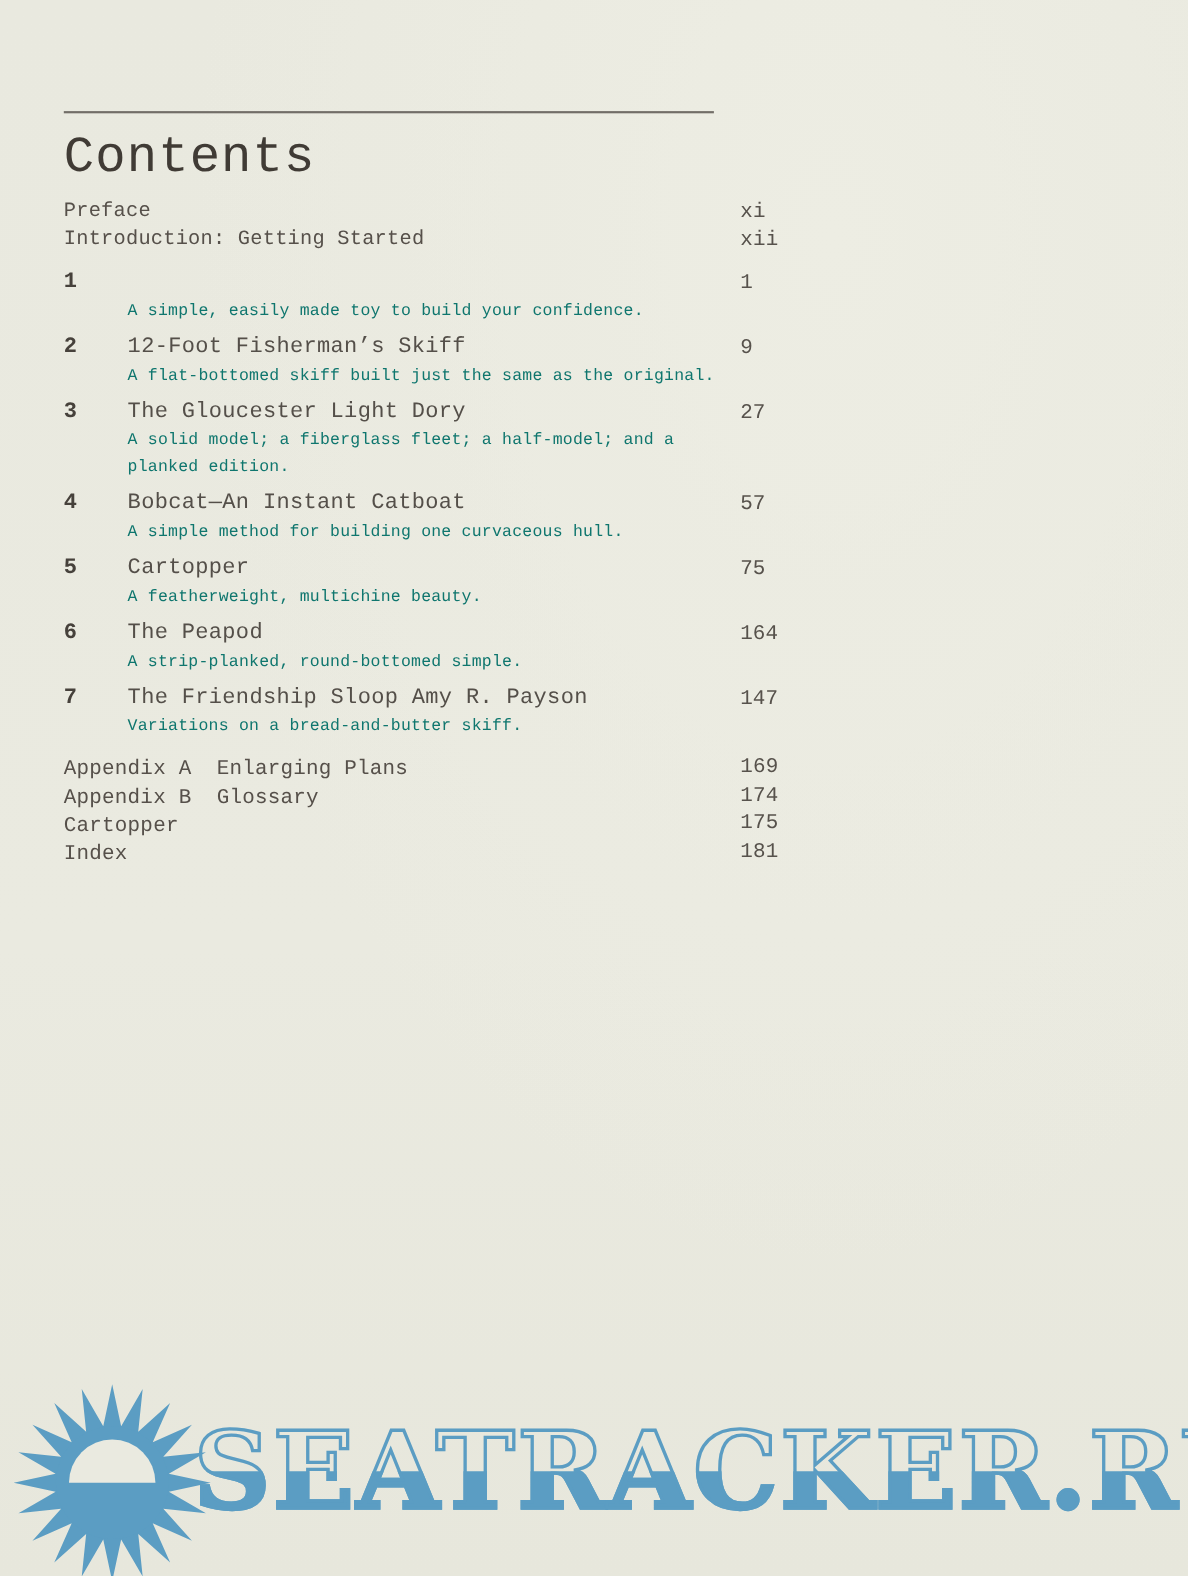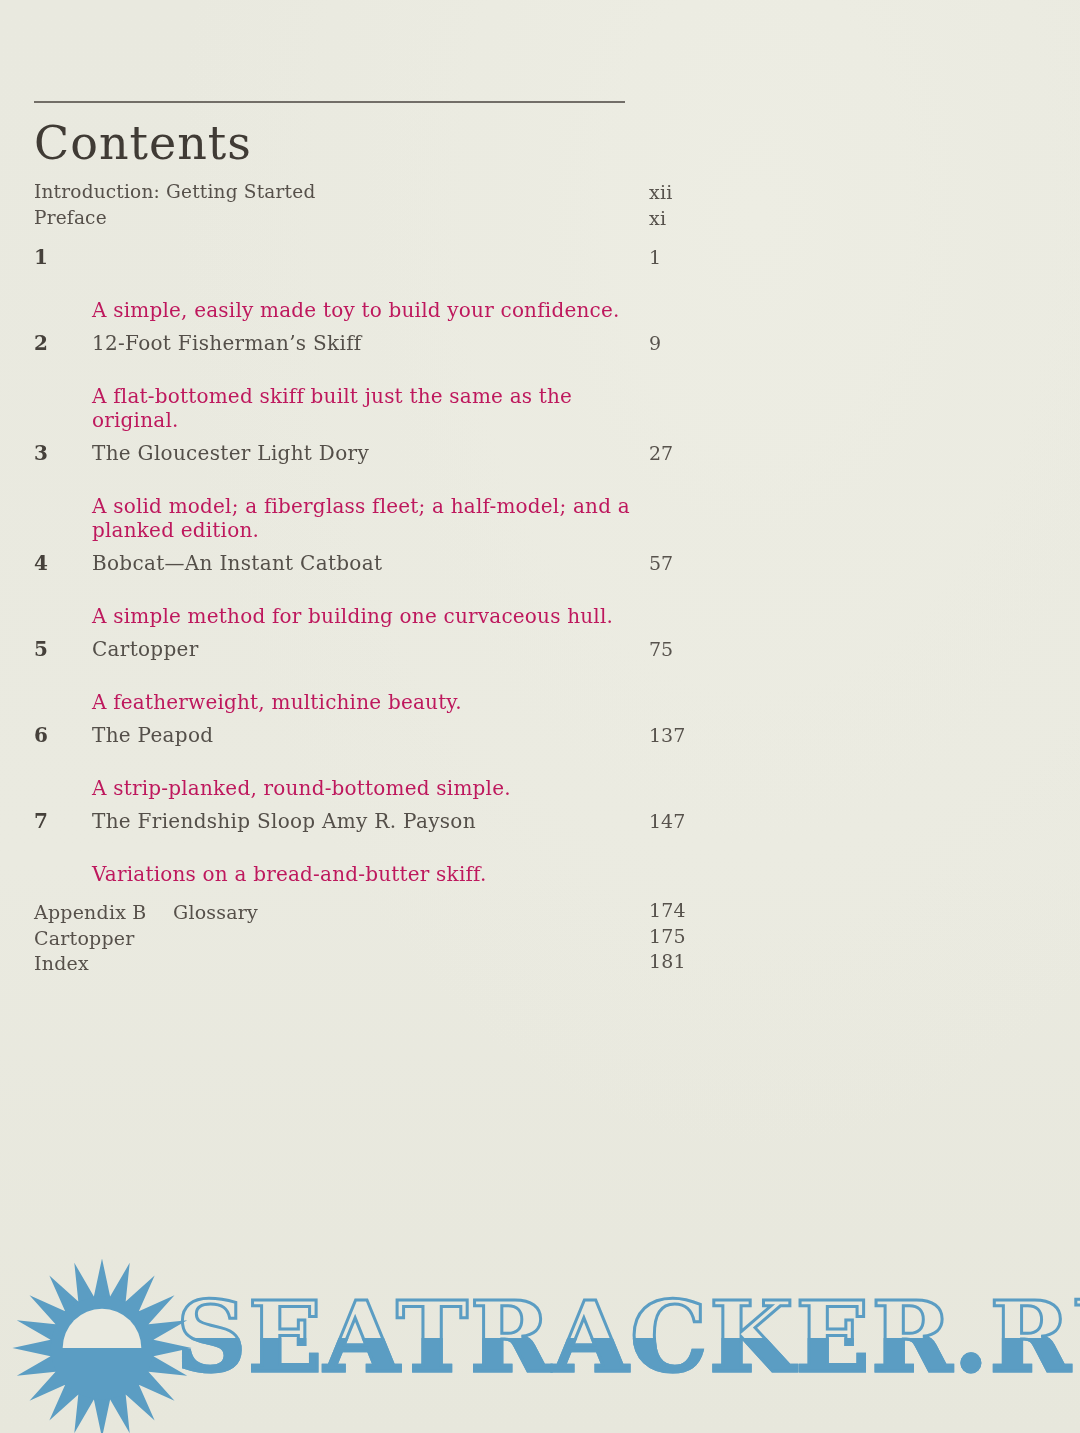--- a/index.html
+++ b/index.html
@@ -8,23 +8,24 @@
     background:#eaeae0;
     background-image:radial-gradient(ellipse at 70% 15%, #ededE3 0%, rgba(0,0,0,0) 55%),
                      linear-gradient(180deg,#e9e9df 0%, #eaeae0 60%, #e7e7dc 100%);
     font-family:"DejaVu Serif", serif;
     color:#56504a;
     position:relative;
     overflow:hidden;
   }
   .content{
     position:relative;
-    padding:101px 0 0 34px;
+    padding:101px 0 0 58px;
     width:1023px;
     box-sizing:border-box;
+    font-family:Liberation Mono, monospace;
   }
   .rule{
     width:591px;height:2px;
     background:#5d5852;
     opacity:.85;
   }
   h1.page-title{
     margin:17px 0 13px 0;
     font-size:46px;
     font-weight:400;
@@ -34,22 +35,22 @@
   }
   .fm-row{position:relative;font-size:18.5px;line-height:26px;letter-spacing:.2px;}
   .pg{position:absolute;left:615px;top:0;font-size:19px;color:#57524c;}
   .chapters{margin-top:12px;}
   .ch{position:relative;margin-bottom:7px;}
   .ch-row{display:flex;font-size:20px;line-height:28px;}
   .ch-num{width:58px;font-weight:700;color:#46413b;}
   .ch-title{color:#544f49;letter-spacing:.3px;}
   .ch-sub{
     margin-left:58px;width:548px;
-    font-size:20px;line-height:24px;
-    color:#be185d;letter-spacing:.2px;margin-top:27px;
+    font-size:15px;line-height:24px;
+    color:#0f766e;letter-spacing:.2px;
   }
   .back-matter{margin-top:14px;}
   .bm-row{position:relative;display:flex;font-size:19px;line-height:25.5px;letter-spacing:.2px;}
   .bm-label{width:139px;}
   .bm-row .pg{top:-2px;}
   
   .watermark{position:absolute;left:0;top:1250px;width:1080px;height:183px;pointer-events:none;}
   .wm-sun{position:absolute;left:6px;top:2px;}
   .wm-text{
     position:absolute;left:176px;top:34px;
@@ -66,26 +67,26 @@
   }
 </style>
 </head>
 <body>
 
 <div class="content">
   <div class="rule"></div>
   <h1 class="page-title">Contents</h1>
 
   <div class="fm-row">
+    <span>Preface</span>
+    <span class="pg">xi</span>
+  </div>
+  <div class="fm-row">
     <span>Introduction: Getting Started</span>
     <span class="pg">xii</span>
-  </div>
-  <div class="fm-row">
-    <span>Preface</span>
-    <span class="pg">xi</span>
   </div>
 
   <div class="chapters">
 
     <div class="ch">
       <div class="ch-row">
         <span class="ch-num">1</span>
         <span class="pg">1</span>
       </div>
       <div class="ch-sub">A simple, easily made toy to build your confidence.</div>
@@ -124,37 +125,42 @@
         <span class="ch-title">Cartopper</span>
         <span class="pg">75</span>
       </div>
       <div class="ch-sub">A featherweight, multichine beauty.</div>
     </div>
 
     <div class="ch">
       <div class="ch-row">
         <span class="ch-num">6</span>
         <span class="ch-title">The Peapod</span>
-        <span class="pg">137</span>
+        <span class="pg">164</span>
       </div>
       <div class="ch-sub">A strip-planked, round-bottomed simple.</div>
     </div>
 
     <div class="ch">
       <div class="ch-row">
         <span class="ch-num">7</span>
         <span class="ch-title">The Friendship Sloop Amy R. Payson</span>
         <span class="pg">147</span>
       </div>
       <div class="ch-sub">Variations on a bread-and-butter skiff.</div>
     </div>
 
   </div>
 
   <div class="back-matter">
+    <div class="bm-row">
+      <span class="bm-label">Appendix A</span>
+      <span class="bm-title">Enlarging Plans</span>
+      <span class="pg">169</span>
+    </div>
     <div class="bm-row">
       <span class="bm-label">Appendix B</span>
       <span class="bm-title">Glossary</span>
       <span class="pg">174</span>
     </div>
     <div class="bm-row">
       <span class="bm-label">Cartopper</span>
       <span class="pg">175</span>
     </div>
     <div class="bm-row">

